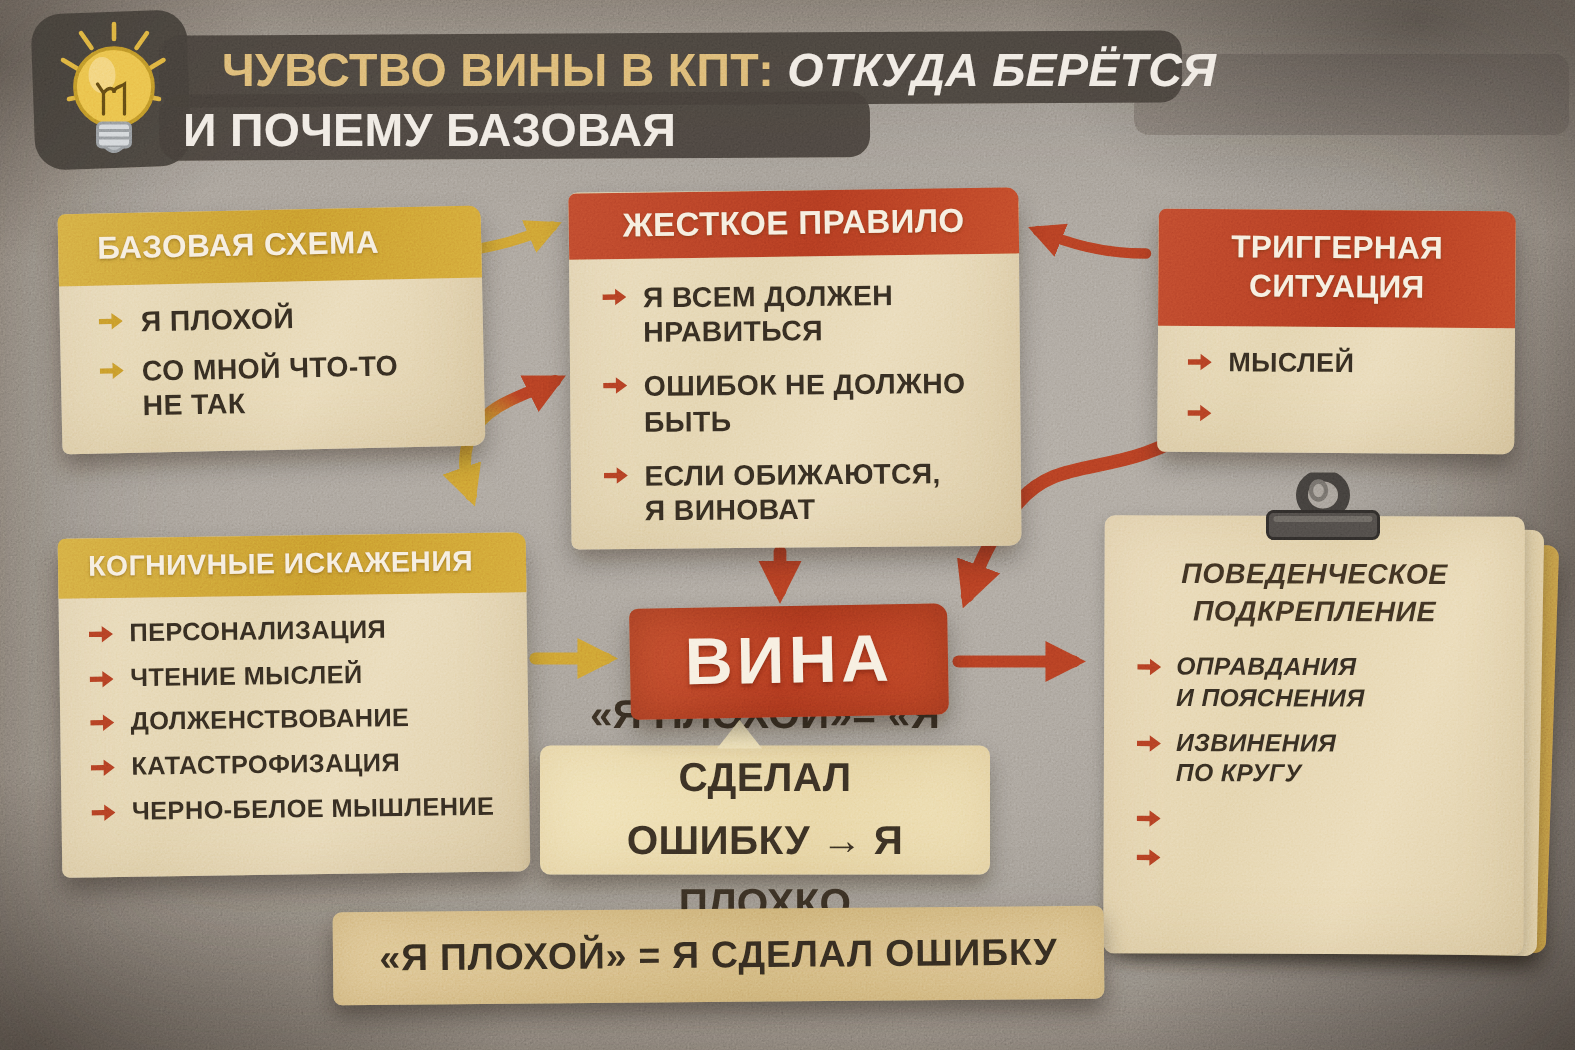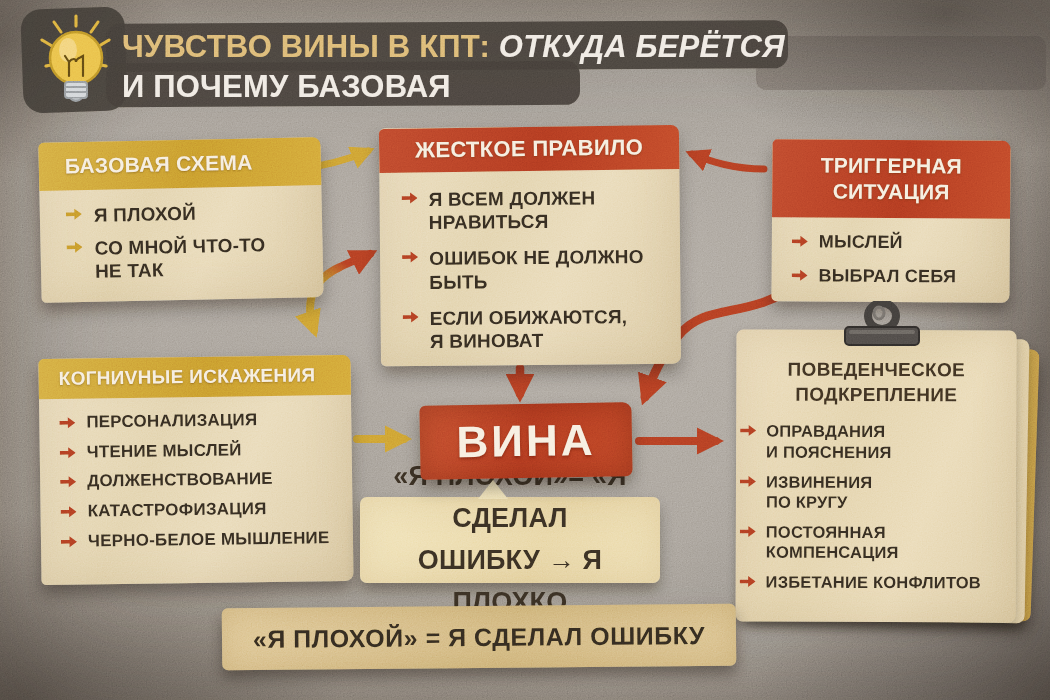--- a/index.html
+++ b/index.html
@@ -21,21 +21,21 @@
 
   
   .title-block{position:absolute;left:0;top:0;width:1050px;height:120px;z-index:5;}
   .band{position:absolute;background:rgba(63,58,53,.93);border-radius:14px;}
   .band1{left:106px;top:22px;width:682px;height:48px;transform:rotate(-.3deg);}
   .band2{left:106px;top:62px;width:474px;height:44px;transform:rotate(-.3deg);}
   .bulb-pad{left:22px;top:8px;width:104px;height:104px;border-radius:20px;transform:rotate(-2deg);background:rgba(60,55,50,.9);}
   .smear{left:756px;top:36px;width:290px;height:54px;background:rgba(70,64,58,.3);border-radius:10px;}
   .bulb{position:absolute;left:32px;top:12px;}
   .title-lines{position:absolute;left:122px;top:27px;line-height:40px;font-weight:bold;font-size:31px;letter-spacing:.2px;white-space:nowrap;}
-  .t1 .accent{color:#d9b26c;}
+  .t1 .accent{color:#d9b26c;margin-left:26px;}
   .t1 .rest{color:#eee8e0;font-style:italic;}
   .t2{color:#eee8e0;}
 
   
   .box{position:absolute;z-index:3;border-radius:6px 10px 8px 5px;
     background:linear-gradient(115deg,#e9dab8 0%,#e0cfa6 38%,#e7d7b2 62%,#d8c59b 100%);
     box-shadow:0 9px 16px rgba(28,22,16,.42), inset 0 0 46px rgba(150,118,66,.22);}
   .hdr{display:flex;align-items:center;font-weight:bold;color:#f5ecdb;text-shadow:0 1px 2px rgba(80,45,10,.45);letter-spacing:.3px;}
   .hdr.gold{background:linear-gradient(100deg,#d0a53e,#c3912a 55%,#cf9f35);}
   .hdr.red{background:linear-gradient(100deg,#b8442a,#aa361e 55%,#bc4527);}
@@ -80,30 +80,30 @@
   
   .bubble{position:absolute;left:360px;top:497px;width:300px;height:86px;z-index:3;
     background:linear-gradient(110deg,#f0e1b3,#e6d29c 60%,#ecdbab);
     border-radius:7px;box-shadow:0 8px 14px rgba(28,22,16,.4), inset 0 0 34px rgba(170,130,60,.25);
     display:flex;align-items:center;justify-content:center;text-align:center;}
   .bubble-tip{position:absolute;left:118px;top:-17px;width:0;height:0;
     border-left:15px solid transparent;border-right:15px solid transparent;border-bottom:19px solid #efe0b1;}
   .bubble .item-text{font-size:27px;line-height:1.55;color:#352c21;}
 
   
-  .clipwrap{position:absolute;left:733px;top:303px;width:306px;height:330px;z-index:3;}
+  .clipwrap{position:absolute;left:733px;top:317px;width:306px;height:330px;z-index:3;font-style:italic;}
   .folder-back{position:absolute;left:18px;top:42px;width:284px;height:272px;transform:rotate(1.9deg);
     background:linear-gradient(110deg,#c89d4f,#b98c3e);border-radius:8px;box-shadow:0 10px 16px rgba(28,22,16,.45);}
   .paper-back{position:absolute;left:12px;top:34px;width:282px;height:284px;transform:rotate(1deg);
     background:#d9c598;border-radius:8px;box-shadow:0 6px 10px rgba(28,22,16,.35);}
   .clip-paper{position:absolute;left:3px;top:27px;width:280px;height:292px;transform:rotate(.2deg);
     background:linear-gradient(112deg,#ead9b5 0%,#e1cfa4 40%,#e8d7b0 66%,#d9c69b 100%);
     border-radius:7px;box-shadow:0 4px 10px rgba(28,22,16,.3), inset 0 0 44px rgba(150,118,66,.22);}
   .clip-title{padding:28px 12px 0 12px;text-align:center;font-weight:bold;font-size:19px;line-height:1.3;color:#3a2e20;letter-spacing:.3px;}
-  .clip-items{padding:14px 6px 0 4px;gap:10px;font-size:16.5px;}
+  .clip-items{padding:14px 6px 0 22px;gap:10px;font-size:16.5px;}
   .clip-items .item{gap:10px;}
   .clip-metal{position:absolute;left:108px;top:-2px;z-index:5;}
 
   
   .banner{position:absolute;left:222px;top:606px;width:514px;height:62px;z-index:3;transform:rotate(-.5deg);
     background:linear-gradient(108deg,#dcc28a,#cfb277 55%,#d8bd84);
     border-radius:6px;box-shadow:0 8px 14px rgba(28,22,16,.42), inset 0 0 30px rgba(150,110,50,.3);
     display:flex;align-items:center;justify-content:center;}
   .banner .item-text{font-size:25px;letter-spacing:.5px;color:#30281e;}
 </style>
@@ -222,21 +222,20 @@
       <div class="item">
         <svg class="bullet" width="16" height="12" viewBox="0 0 16 12">
             <path d="M0,4.2 L8.5,4.2 L8.5,.5 L16,6 L8.5,11.5 L8.5,7.8 L0,7.8 Z" fill="currentColor"></path>
           </svg>
         <span class="item-text">МЫСЛЕЙ</span>
       </div>
       <div class="item">
         <svg class="bullet" width="16" height="12" viewBox="0 0 16 12">
             <path d="M0,4.2 L8.5,4.2 L8.5,.5 L16,6 L8.5,11.5 L8.5,7.8 L0,7.8 Z" fill="currentColor"></path>
           </svg>
-        <span class="item-text">ВЫБРАЛ СЕБЯ</span>
       </div>
     </div>
   </section>
 
   <section class="box box-cog">
     <div class="hdr gold">КОГНИVНЫЕ ИСКАЖЕНИЯ</div>
     <div class="items red-bullets">
       <div class="item">
         <svg class="bullet" width="16" height="12" viewBox="0 0 16 12">
             <path d="M0,4.2 L8.5,4.2 L8.5,.5 L16,6 L8.5,11.5 L8.5,7.8 L0,7.8 Z" fill="currentColor"></path>
@@ -296,28 +295,25 @@
           <svg class="bullet" width="16" height="12" viewBox="0 0 16 12">
               <path d="M0,4.2 L8.5,4.2 L8.5,.5 L16,6 L8.5,11.5 L8.5,7.8 L0,7.8 Z" fill="currentColor"></path>
             </svg>
           <span class="item-text">ИЗВИНЕНИЯ
 ПО КРУГУ</span>
         </div>
         <div class="item">
           <svg class="bullet" width="16" height="12" viewBox="0 0 16 12">
               <path d="M0,4.2 L8.5,4.2 L8.5,.5 L16,6 L8.5,11.5 L8.5,7.8 L0,7.8 Z" fill="currentColor"></path>
             </svg>
-          <span class="item-text">ПОСТОЯННАЯ
-КОМПЕНСАЦИЯ</span>
         </div>
         <div class="item">
           <svg class="bullet" width="16" height="12" viewBox="0 0 16 12">
               <path d="M0,4.2 L8.5,4.2 L8.5,.5 L16,6 L8.5,11.5 L8.5,7.8 L0,7.8 Z" fill="currentColor"></path>
             </svg>
-          <span class="item-text">ИЗБЕТАНИЕ КОНФЛИТОВ</span>
         </div>
       </div>
     </div>
     <svg class="clip-metal" width="82" height="50" viewBox="0 0 82 50">
       <ellipse cx="41" cy="15" rx="14" ry="13" fill="none" stroke="#3d3a37" stroke-width="8"></ellipse>
       <ellipse cx="38" cy="12" rx="5" ry="6" fill="none" stroke="#6b6762" stroke-width="3"></ellipse>
       <rect x="4" y="26" width="74" height="18" rx="4" fill="#4a4643" stroke="#2c2927" stroke-width="2"></rect>
       <rect x="8" y="29" width="66" height="4" rx="2" fill="#6e6964" opacity=".7"></rect>
     </svg>
   </div>

